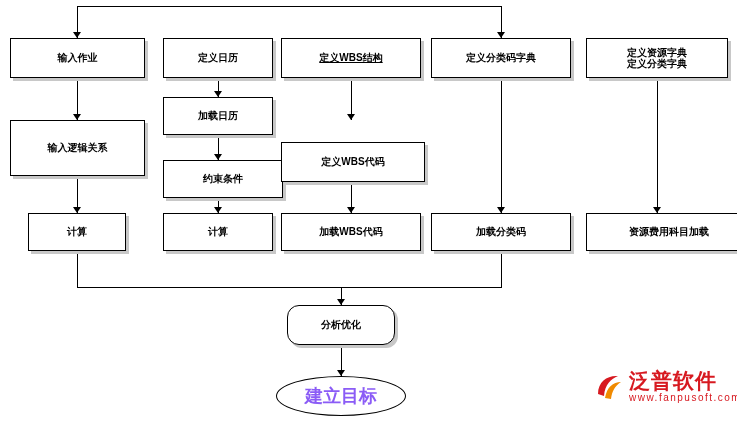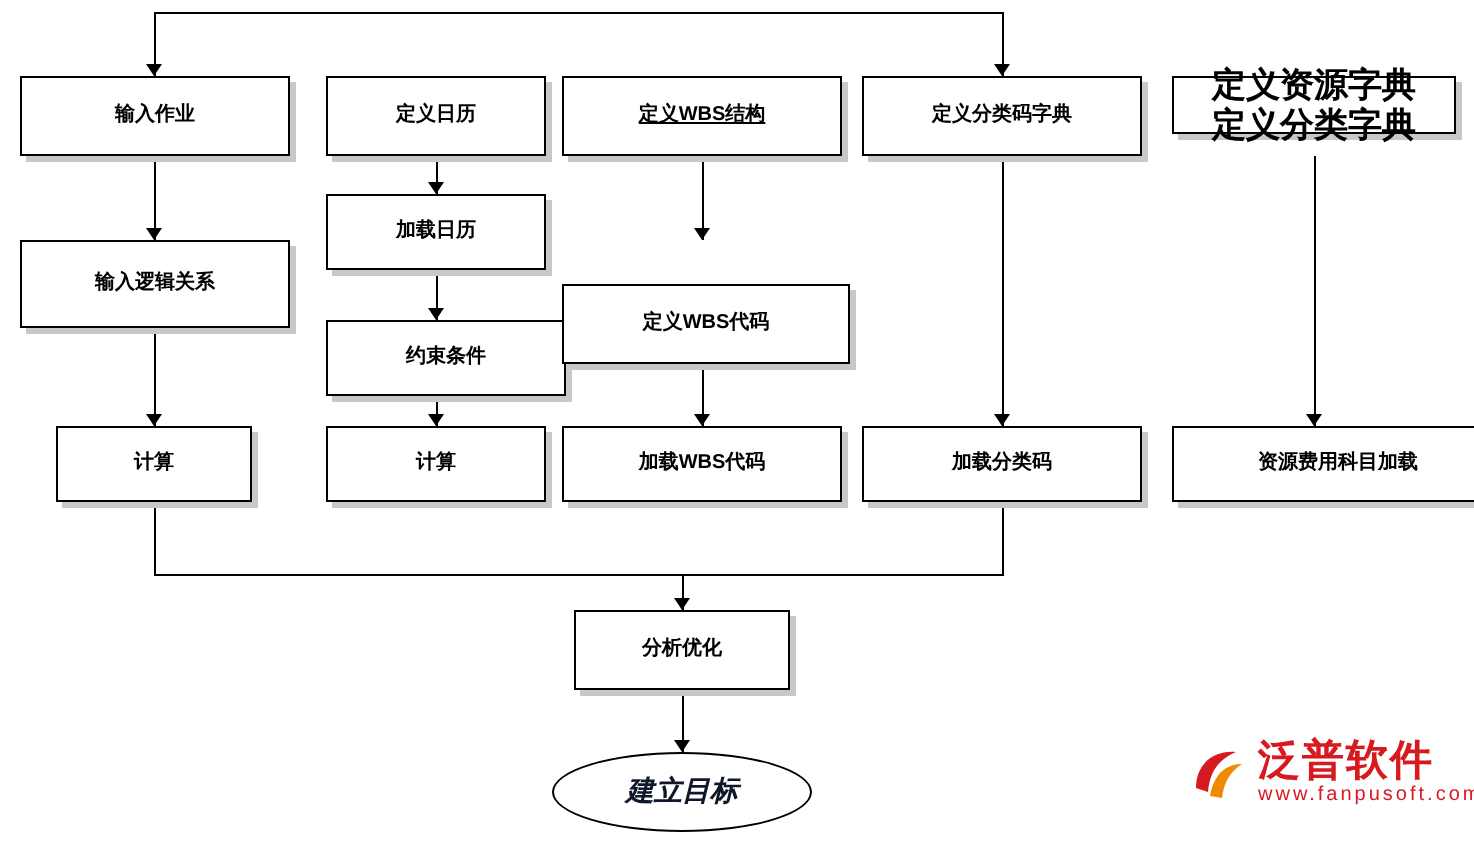--- a/index.html
+++ b/index.html
@@ -37,23 +37,22 @@
     position: absolute;
     box-sizing: border-box;
     background: #ffffff;
     border: 1px solid #000000;
     border-radius: 50%;
     display: flex;
     align-items: center;
     justify-content: center;
     text-align: center;
     font-weight: bold;
-    font-size: 14px;
-    color: #0f172a;
-    font-style: italic;
+    font-size: 18px;
+    color: #8b5cf6;
   }
   .seg {
     position: absolute;
     background: #000000;
   }
   .arrow {
     position: absolute;
     width: 0;
     height: 0;
     border-left: 4px solid transparent;
@@ -129,35 +128,35 @@
   <div class="seg" style="left:341px; top:287px; width:1px; height:18px;"></div>
   <div class="arrow" style="left:337px; top:299px;"></div>
 
   <div class="seg" style="left:341px; top:345px; width:1px; height:31px;"></div>
   <div class="arrow" style="left:337px; top:370px;"></div>
 
   <div class="node" style="left:10px;  top:38px;  width:135px; height:40px;">输入作业</div>
   <div class="node" style="left:163px; top:38px;  width:110px; height:40px;">定义日历</div>
   <div class="node" style="left:281px; top:38px;  width:140px; height:40px;text-decoration:underline;">定义WBS结构</div>
   <div class="node" style="left:431px; top:38px;  width:140px; height:40px;">定义分类码字典</div>
-  <div class="node" style="left:586px; top:38px;  width:142px; height:29px; font-size:17px;">定义资源字典
+  <div class="node" style="left:586px; top:38px;  width:142px; height:40px; font-size:10px;">定义资源字典
 定义分类字典</div>
 
-  <div class="node" style="left:10px;  top:120px; width:135px; height:44px;">输入逻辑关系</div>
+  <div class="node" style="left:10px;  top:120px; width:135px; height:56px;">输入逻辑关系</div>
   <div class="node" style="left:163px; top:97px;  width:110px; height:38px;">加载日历</div>
   <div class="node" style="left:163px; top:160px; width:120px; height:38px;">约束条件</div>
   <div class="node" style="left:281px; top:120px; width:144px; height:40px;margin-top:22px;">定义WBS代码</div>
 
   <div class="node" style="left:28px;  top:213px; width:98px;  height:38px;">计算</div>
   <div class="node" style="left:163px; top:213px; width:110px; height:38px;">计算</div>
   <div class="node" style="left:281px; top:213px; width:140px; height:38px;">加载WBS代码</div>
   <div class="node" style="left:431px; top:213px; width:140px; height:38px;">加载分类码</div>
   <div class="node" style="left:586px; top:213px; width:166px; height:38px;">资源费用科目加载</div>
 
-  <div class="node" style="left:287px; top:305px; width:108px; height:40px;">分析优化</div>
+  <div class="node" style="left:287px; top:305px; width:108px; height:40px;border-radius:12px;">分析优化</div>
 
   <div class="ellipse" style="left:276px; top:376px; width:130px; height:40px;">建立目标</div>
 
   <div class="logo" style="left:594px; top:370px;">
     <div class="logo-mark">
       <svg width="30" height="30" viewBox="0 0 30 30" xmlns="http://www.w3.org/2000/svg">
         <path d="M4 22 C4 9, 14 3, 24 4 C17 7, 11 12, 10 24 Z" fill="#d71920"></path>
         <path d="M11 26 C13 15, 19 10, 27 10 C21 14, 18 19, 17 27 Z" fill="#f08a00"></path>
       </svg>
     </div>

